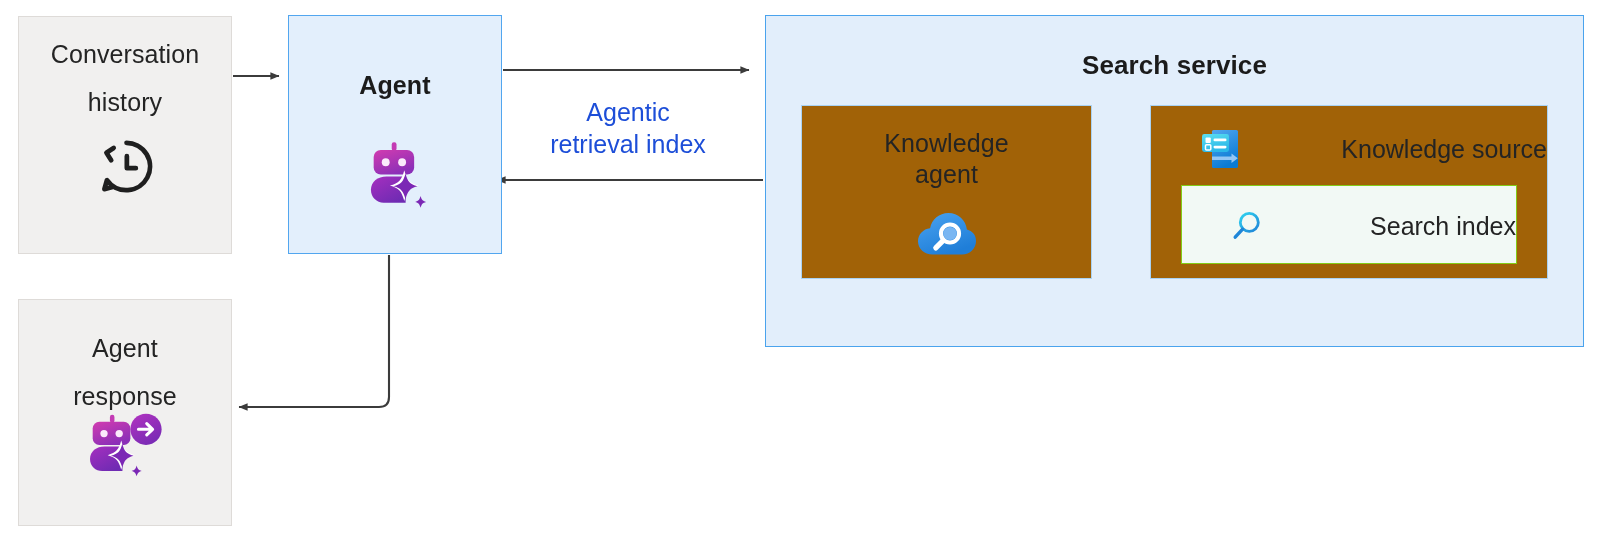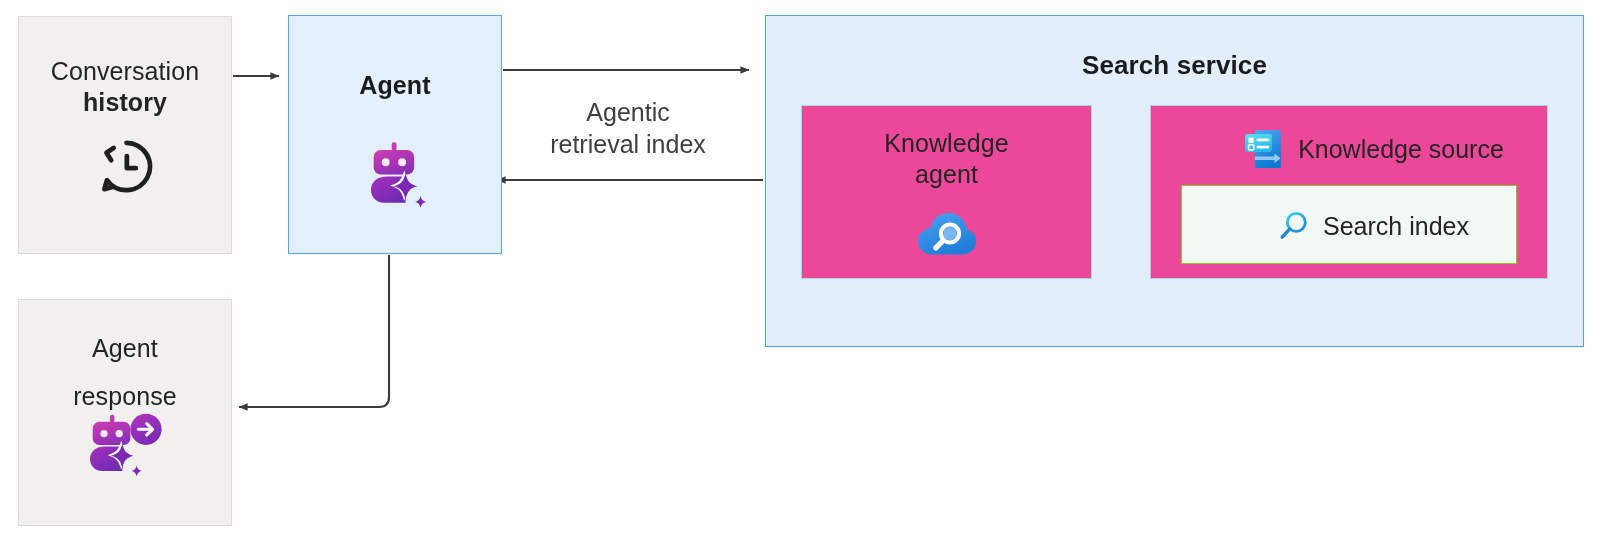--- a/index.html
+++ b/index.html
@@ -4,35 +4,35 @@
 <style>
   html,body{margin:0;padding:0;background:#ffffff;}
   body{width:1602px;height:555px;font-family:"Liberation Sans",sans-serif;overflow:hidden;}
   #stage{position:relative;width:1602px;height:555px;background:#ffffff;}
 
   .box{position:absolute;box-sizing:border-box;}
 
   .gray-box{background:#f1f0ef;border:1px solid #dedbd8;}
   .agent-box{background:#e3effc;border:1.6px solid #52a6ef;}
   .service-box{background:#e2eefb;border:1.6px solid #4aa3ed;}
-  .inner-white{background:#ec4899;border:1px solid #a9d2f3;}
+  .inner-white{background:#a16207;border:1px solid #a9d2f3;}
   .index-box{background:#f2f9f5;border:1px solid #84cc16;}
 
   .lbl{position:absolute;left:0;right:0;text-align:center;color:#242424;
        font-size:25px;line-height:31px;letter-spacing:.1px;}
   .lbl.bold{font-weight:bold;color:#1b1b1b;}
 
   .icon-wrap{position:absolute;left:0;right:0;display:flex;justify-content:center;align-items:center;}
 
   
   svg.links{position:absolute;left:0;top:0;width:1602px;height:555px;overflow:visible;}
 
-  .edge-label{position:absolute;text-align:center;color:#404040;font-size:25px;line-height:32px;}
-
-  .row-inline{position:absolute;display:flex;align-items:center;justify-content:center;gap:14px;left:0;right:0;padding-left:48px;}
+  .edge-label{position:absolute;text-align:center;color:#1d4ed8;font-size:25px;line-height:32px;}
+
+  .row-inline{position:absolute;display:flex;align-items:center;justify-content:space-between;gap:14px;left:0;right:0;padding-left:48px;}
   .row-inline .t{font-size:25px;color:#242424;line-height:30px;}
 </style>
 </head>
 <body>
 
 <div id="stage">
 
   <svg class="links">
     <defs>
       <marker id="arr" markerWidth="10" markerHeight="10" refX="8.6" refY="4" orient="auto" markerUnits="userSpaceOnUse">
@@ -55,22 +55,22 @@
     <g>
       <path d="M1092,181 L1143,181" stroke="#3b3b3b" stroke-width="2.1" fill="none" marker-end="url(#arr)"></path>
     </g>
 
     <g>
       <path d="M389,255 L389,397 Q389,407 379,407 L239,407" stroke="#3b3b3b" stroke-width="2.1" fill="none" marker-end="url(#arr)"></path>
     </g>
   </svg>
 
   <div class="box gray-box" style="left:18px;top:16px;width:214px;height:238px;">
-    <div class="lbl" style="top:39px;">Conversation</div>
-    <div class="lbl" style="top:70px;font-weight:bold;">history</div>
+    <div class="lbl" style="top:22px;">Conversation</div>
+    <div class="lbl" style="top:70px;">history</div>
     <div class="icon-wrap" style="top:115px;height:70px;">
       <svg width="66" height="66" viewBox="0 0 64 64" aria-hidden="true">
         <path d="M33.5 8.5 A23 23 0 1 1 14.5 44.8 L12.0 53.5 L20.8 51.2" fill="none" stroke="#1f1f1f" stroke-width="4.6" stroke-linecap="round" stroke-linejoin="round"></path>
         <path d="M21.0 13.5 L14.0 18.2 L18.6 25.4" fill="none" stroke="#1f1f1f" stroke-width="4.6" stroke-linecap="round" stroke-linejoin="round"></path>
         <path d="M33.8 21.5 L33.8 33.2 L42.5 33.2" fill="none" stroke="#1f1f1f" stroke-width="4.6" stroke-linecap="round" stroke-linejoin="round"></path>
       </svg>
     </div>
   </div>
 
   <div class="box agent-box" style="left:288px;top:15px;width:214px;height:239px;">

